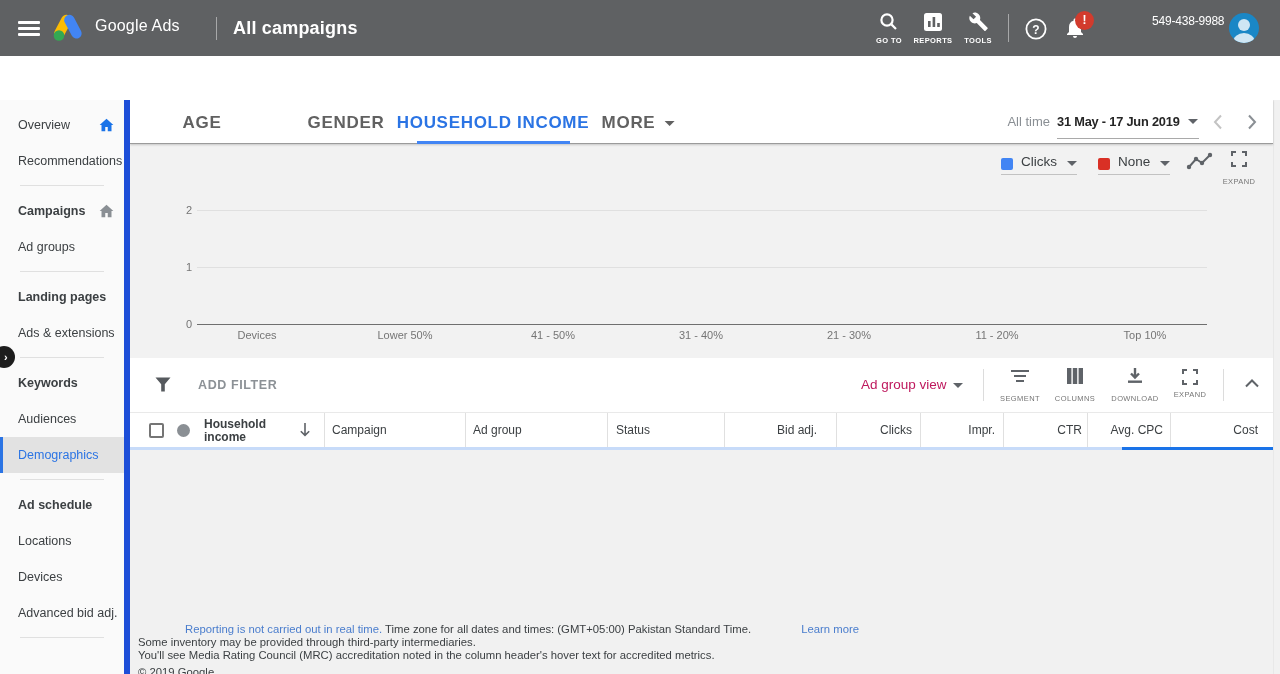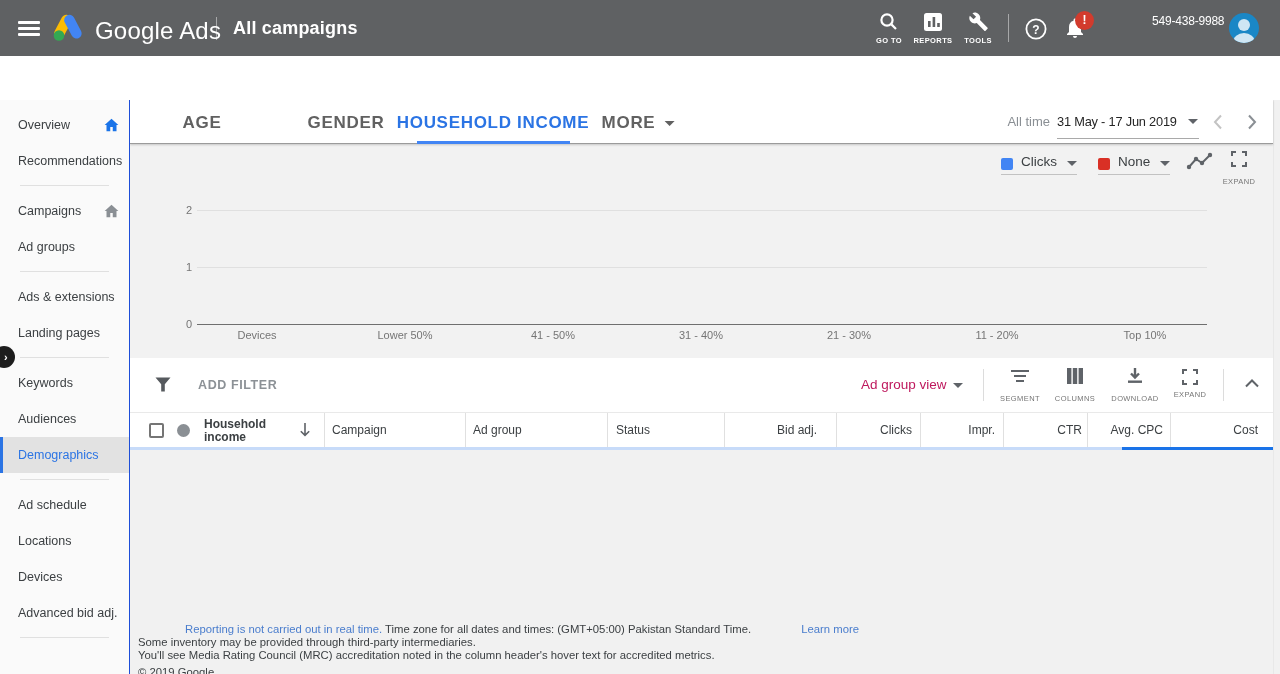--- a/index.html
+++ b/index.html
@@ -4,21 +4,21 @@
 <style>
   * { margin:0; padding:0; box-sizing:border-box; }
   html,body { width:1280px; height:674px; overflow:hidden; }
   body { font-family:"Liberation Sans", sans-serif; background:#f1f1f1; position:relative; }
 
   
   .topbar { position:absolute; left:0; top:0; width:1280px; height:56px; background:#5f6163; z-index:30; }
   .hamburger { position:absolute; left:18px; top:21px; width:22px; height:15px; cursor:pointer; }
   .hamburger span { display:block; height:2.5px; background:#fff; border-radius:1px; margin-bottom:3.6px; }
   .logo-svg { position:absolute; left:52px; top:13px; }
-  .brand { position:absolute; left:95px; top:17px; color:#fff; font-size:24px; letter-spacing:.2px; }
+  .brand { position:absolute; left:95px; top:17px; color:#fff; font-size:16px; letter-spacing:.2px; }
   .tb-div1 { position:absolute; left:216px; top:17px; width:1px; height:23px; background:rgba(255,255,255,.45); }
   .page-title { position:absolute; left:233px; top:18px; color:#fff; font-size:18px; font-weight:bold; letter-spacing:.2px; }
   .tb-nav { position:absolute; top:0; height:56px; width:46px; text-align:center; cursor:pointer; }
   .tb-nav .ico { position:absolute; left:0; right:0; top:12px; height:20px; }
   .tb-nav .lbl { position:absolute; left:-6px; right:-6px; top:36px; font-size:7.5px; font-weight:bold; color:#fff; letter-spacing:.4px; }
   .nav-goto { left:866px; }
   .nav-reports { left:910px; }
   .nav-tools { left:955px; }
   .tb-div2 { position:absolute; left:1008px; top:14px; width:1px; height:28px; background:rgba(255,255,255,.45); }
   .help-btn { position:absolute; left:1025px; top:18px; width:22px; height:22px; cursor:pointer; }
@@ -26,25 +26,25 @@
   .badge { position:absolute; left:1075px; top:11px; width:19px; height:19px; border-radius:50%; background:#d23b2d; color:#fff; font-size:12px; font-weight:bold; text-align:center; line-height:19px; z-index:2; }
   .phone { position:absolute; left:1152px; top:14px; white-space:nowrap; color:#fff; font-size:12px; letter-spacing:-.2px; }
   .avatar { position:absolute; left:1229px; top:13px; width:30px; height:30px; border-radius:50%; background:#1a87c6; overflow:hidden; cursor:pointer; }
   .avatar .head { position:absolute; left:9px; top:6px; width:12px; height:12px; border-radius:50%; background:#cfe6f4; }
   .avatar .body { position:absolute; left:4px; top:20px; width:22px; height:14px; border-radius:50% 50% 0 0/70% 70% 0 0; background:#cfe6f4; }
 
   
   .subheader { position:absolute; left:0; top:56px; width:1280px; height:44px; background:#fff; z-index:5; }
 
   
-  .sidebar { position:absolute; left:0; top:100px; width:130px; height:574px; background:#fafafa; border-right:1px solid #1d4ed8; z-index:6; }
+  .sidebar { position:absolute; left:0; top:100px; width:130px; height:574px; background:#fafafa; border-right:6px solid #1d4ed8; z-index:6; }
   .side-item { height:36px; display:flex; align-items:center; justify-content:space-between; padding:0 10px 0 18px; font-size:12.5px; color:#3c4043; cursor:pointer; white-space:nowrap; }
   .side-item.first { margin-top:7px; }
   .side-divider { border-top:1px solid #e0e0e0; margin:6px 20px 0 20px; }
-  .side-divider + .side-item { margin-top:7px; }
+  .side-divider + .side-item { margin-top:7px;font-weight:bold; }
   .side-item.selected { background:#e2e2e2; border-left:3px solid #2b74e4; padding-left:15px; color:#2b74e4; }
   .expander { position:absolute; left:-7px; top:346px; width:22px; height:22px; border-radius:50%; background:#1d1d1d; color:#fff; z-index:9; cursor:pointer; }
   .expander .chev { position:absolute; left:11px; top:4.5px; font-size:11px; color:#fff; font-weight:bold; }
 
   
   .main { position:absolute; left:130px; top:100px; width:1143px; height:574px; }
   .scroll-track { position:absolute; left:1273px; top:100px; width:7px; height:574px; background:#f1f1f1; border-left:1px solid #e8e8e8; }
 
   
   .tabs-row { position:absolute; left:0; top:0; width:1143px; height:44px; background:#fff; border-bottom:1px solid #9b9b9b; box-shadow:0 1px 2px rgba(0,0,0,.18); z-index:4; }
@@ -52,21 +52,21 @@
   .tab.active { color:#2b74e4; }
   .tab-underline { position:absolute; left:287px; top:41px; width:153px; height:3px; background:#4285f4; }
   .tab-age { left:72px; }
   .tab-gender { left:216px; }
   .tab-hhi { left:363px; }
   .tab-more { left:508px; }
   .tab-more .caret { display:inline-block; margin-left:9px; vertical-align:2px; }
   .caret { width:0; height:0; border-left:5px solid transparent; border-right:5px solid transparent; border-top:5px solid #616161; display:inline-block; }
 
   .all-time { position:absolute; left:845px; top:14px; width:75px; text-align:right; font-size:13px; color:#8a8f94; }
-  .date-label { position:absolute; left:927px; top:14px; font-size:12.8px; font-weight:normal; letter-spacing:-.2px; color:#252525; cursor:pointer; }
+  .date-label { position:absolute; left:927px; top:14px; font-size:12.8px; font-weight:bold; letter-spacing:-.2px; color:#252525; cursor:pointer; }
   .date-caret { position:absolute; left:1058px; top:19px; border-top-color:#5f6368; }
   .date-underline { position:absolute; left:927px; top:38px; width:142px; height:1px; background:#a9a9a9; }
   .date-prev { position:absolute; left:1078px; top:11px; width:22px; height:22px; cursor:default; }
   .date-next { position:absolute; left:1110px; top:11px; width:22px; height:22px; cursor:pointer; }
 
   
   .chart-panel { position:absolute; left:0; top:44px; width:1143px; height:214px; background:#f2f2f2; }
   .legend-swatch { position:absolute; width:12px; height:12px; border-radius:2px; top:14px; }
   .sw-blue { left:871px; background:#4285f4; }
   .sw-red { left:968px; background:#d93025; }
@@ -215,24 +215,24 @@
     <span>Campaigns</span>
     <svg width="15" height="14" viewBox="0 0 24 22">
         <path d="M12 1 1 11h3v10h6v-7h4v7h6V11h3z" fill="#8a8f94"></path>
       </svg>
   </div>
   <div class="side-item">
     <span>Ad groups</span>
   </div>
   <div class="side-divider"></div>
   <div class="side-item">
+    <span>Landing pages</span>
+  </div>
+  <div class="side-item">
     <span>Ads &amp; extensions</span>
-  </div>
-  <div class="side-item">
-    <span>Landing pages</span>
   </div>
   <div class="side-divider"></div>
   <div class="side-item">
     <span>Keywords</span>
   </div>
   <div class="side-item">
     <span>Audiences</span>
   </div>
   <div class="side-item selected">
     <span>Demographics</span>

